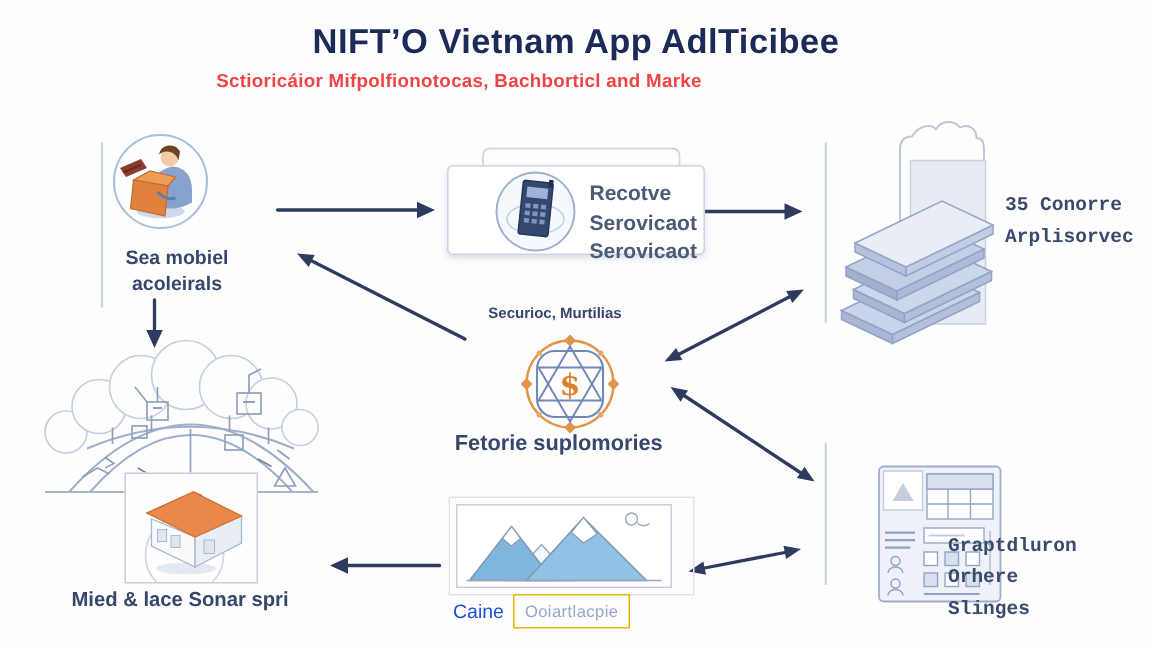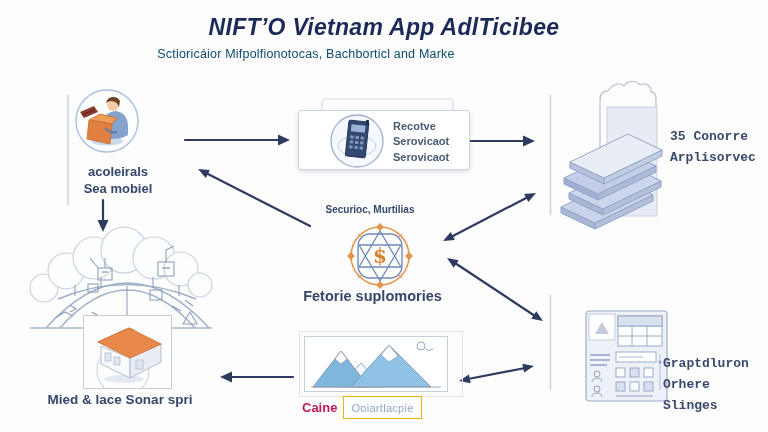--- a/index.html
+++ b/index.html
@@ -2,53 +2,53 @@
 <html><head>
 <meta charset="utf-8">
 <style>
   html,body{margin:0;padding:0;background:#e9e9ea;}
   #canvas{position:relative;width:768px;height:432px;background:#fdfdfe;overflow:hidden;
           font-family:"Liberation Sans",sans-serif;}
   .abs{position:absolute;}
   .overlay{position:absolute;left:0;top:0;pointer-events:none;}
   
   .title{left:0;top:14px;width:768px;text-align:center;font-size:23px;font-weight:700;
-         color:#1c2a58;letter-spacing:.3px;font-style:italic;}
-  .subtitle{left:0;top:47px;width:612px;text-align:center;font-size:12.5px;font-weight:400;
-            color:#0c4a6e;letter-spacing:.2px;}
+         color:#1c2a58;letter-spacing:.3px;}
+  .subtitle{left:0;top:47px;width:612px;text-align:center;font-size:12.5px;font-weight:700;
+            color:#ef4444;letter-spacing:.2px;}
   
   .nodelabel{font-size:13px;font-weight:600;color:#35476b;text-align:center;line-height:1.32;}
   .nodelabel .ln{display:block;}
   
   .card{left:298px;top:110px;width:170px;height:58px;background:#ffffff;border:1px solid #cdd4df;
         border-radius:4px;box-shadow:0 2px 4px rgba(140,150,170,.30);}
-  .card-text{position:absolute;left:94px;top:8px;font-size:11px;font-weight:600;color:#4a5a77;
+  .card-text{position:absolute;left:94px;top:8px;font-size:14px;font-weight:600;color:#4a5a77;
              line-height:1.4;}
   .card-text .ln{display:block;}
   
   .sidetext{font-size:13px;font-weight:600;color:#3a4a6b;line-height:1.6;text-align:left;font-family:Liberation Mono, monospace;}
   .sidetext .ln{display:block;}
   
   .hub-top{left:285px;top:203px;width:170px;font-size:10px;}
   .hub-bottom{left:280px;top:287px;width:185px;font-size:14.5px;}
   
   .house-card{left:83px;top:315px;width:87px;height:72px;border:1px solid #c6cedb;background:#fefefe;}
   .house-label{left:40px;top:391px;width:160px;font-size:13.5px;}
   
   .mtn-outer{left:299px;top:331px;width:162px;height:64px;border:1px solid #e0e4ea;}
   .mtn-card{left:304px;top:336px;width:142px;height:54px;border:1px solid #c6cedb;background:#ffffff;}
   .caption-row{left:302px;top:396px;display:flex;align-items:center;gap:6px;}
-  .caption{font-size:13px;font-weight:700;color:#be185d;}
+  .caption{font-size:13px;font-weight:400;color:#1d4ed8;}
   .tagbox{border:1px solid #eab308;background:#fdfdfe;padding:1px 7px 2px 7px;}
   .tagtext{font-size:11px;font-weight:400;color:#95a7c4;letter-spacing:.3px;}
   
   .worker-label{left:48px;top:163px;width:140px;}
   
   .layers-text{left:670px;top:127px;width:96px;}
-  .form-text{left:663px;top:354px;width:100px;}
+  .form-text{left:632px;top:354px;width:100px;}
 </style>
 </head>
 <body>
 
 <div id="canvas">
 
   <svg class="overlay" width="768" height="432" viewBox="0 0 768 432">
 
     <g stroke="#ccd3de" stroke-width="1.5">
       <line x1="68" y1="95" x2="68" y2="205"></line>
@@ -162,22 +162,22 @@
       <path d="M10,27 l12,-5" stroke="#5e2419" stroke-width="1" fill="none"></path>
       <path d="M28,40 q3,-16 16,-17 q12,2 12,16 v8 q-14,8 -28,0 z" fill="#87a3cd"></path>
       <circle cx="41" cy="17" r="6" fill="#f3cba6"></circle>
       <path d="M34,15 a7.5,7.5 0 0 1 14,-2 l-1,6 a8,8 0 0 0 -13,-4 z" fill="#6e4426"></path>
       <polygon points="17,32 28,26 45,30 40,36" fill="#ef9c55" stroke="#c46a2f" stroke-width="0.8"></polygon>
       <polygon points="17,32 40,36 38,56 15,51" fill="#e0813f" stroke="#c46a2f" stroke-width="0.8"></polygon>
       <path d="M33,40 q6,6 12,4" stroke="#5c7bb0" stroke-width="2" fill="none"></path>
     </svg>
   </div>
   <div class="abs nodelabel worker-label">
+    <span class="ln">Sea mobiel</span>
     <span class="ln">acoleirals</span>
-    <span class="ln">Sea mobiel</span>
   </div>
 
   <div class="abs card">
     <svg width="56" height="56" viewBox="0 0 56 56" style="position:absolute;left:30px;top:2px;">
       <circle cx="28" cy="28" r="26" fill="#f5f8fc" stroke="#9fb0cc" stroke-width="1.3"></circle>
       <ellipse cx="28" cy="33" rx="19" ry="10" fill="none" stroke="#bcd2e4" stroke-width="1"></ellipse>
       <ellipse cx="28" cy="33" rx="9" ry="10" fill="none" stroke="#bcd2e4" stroke-width="1"></ellipse>
       <g transform="rotate(6 28 27)">
         <rect x="18" y="8" width="20" height="36" rx="2" fill="#32486f" stroke="#24365a"></rect>
         <rect x="21" y="12" width="14" height="7" fill="#9db4d6"></rect>

